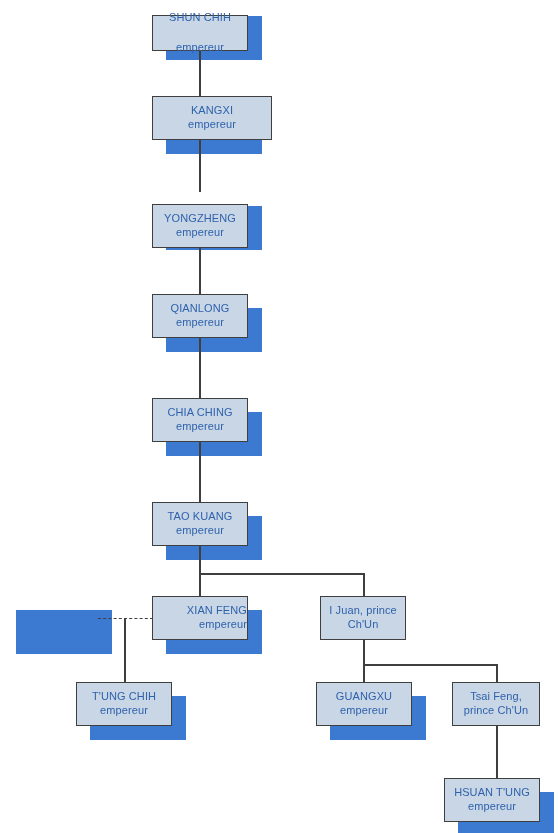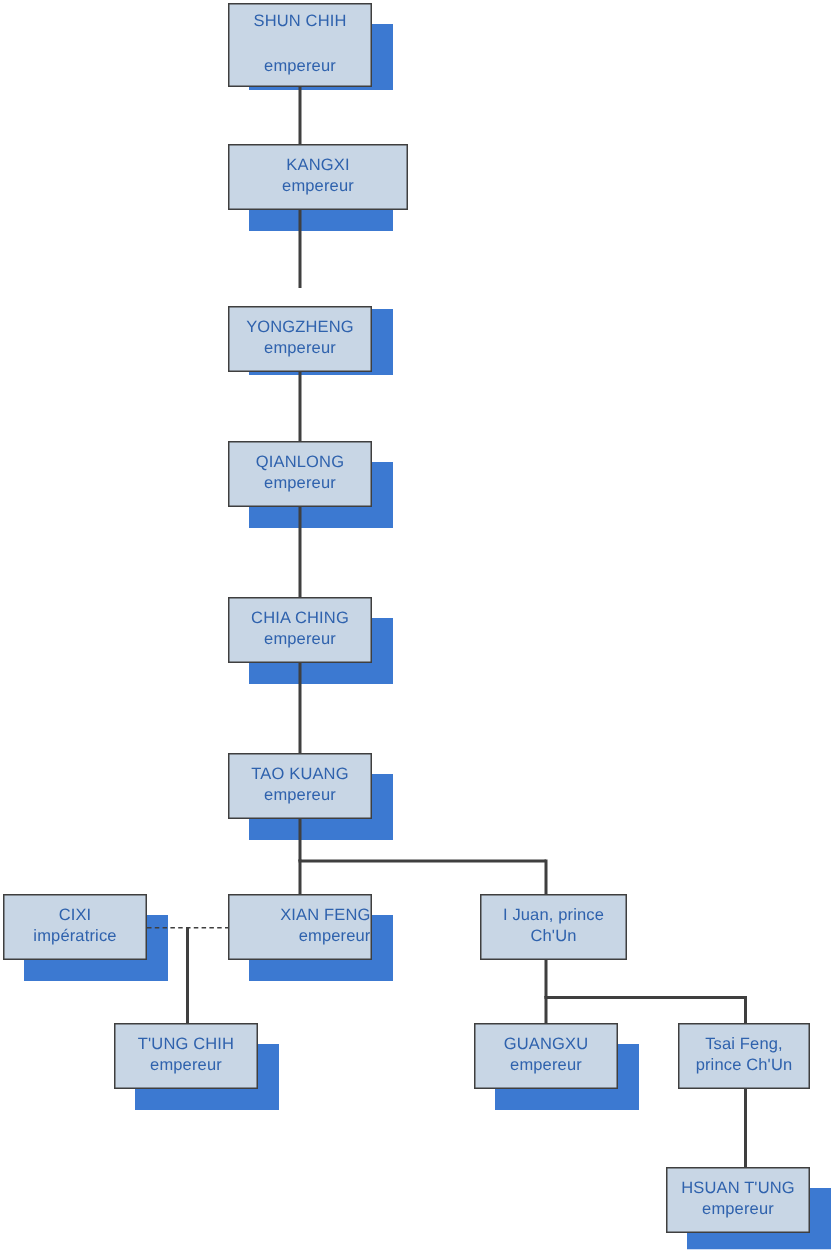--- a/index.html
+++ b/index.html
@@ -81,21 +81,21 @@
     <div class="shadow" style="left: 166px; top: 110px; width: 96px; height: 44px;"></div>
     <div class="shadow" style="left: 166px; top: 206px; width: 96px; height: 44px;"></div>
     <div class="shadow" style="left: 166px; top: 308px; width: 96px; height: 44px;"></div>
     <div class="shadow" style="left: 166px; top: 412px; width: 96px; height: 44px;"></div>
     <div class="shadow" style="left: 166px; top: 516px; width: 96px; height: 44px;"></div>
     <div class="shadow" style="left: 16px; top: 610px; width: 96px; height: 44px;"></div>
     <div class="shadow" style="left: 166px; top: 610px; width: 96px; height: 44px;"></div>
     <div class="shadow" style="left: 90px; top: 696px; width: 96px; height: 44px;"></div>
     <div class="shadow" style="left: 330px; top: 696px; width: 96px; height: 44px;"></div>
     <div class="shadow" style="left: 458px; top: 792px; width: 96px; height: 44px;"></div>
-    <div class="node" style="left: 152px; top: 2px; width: 96px; height: 56px; gap: 16px;">
+    <div class="node" style="left: 152px; top: 15px; width: 96px; height: 36px; gap: 16px;">
       <div class="l1">SHUN CHIH</div>
       <div class="l2">empereur</div>
     </div>
     <div class="node" style="left: 152px; top: 96px; width: 120px; height: 44px;">
       <div class="l1">KANGXI</div>
       <div class="l2">empereur</div>
     </div>
     <div class="node" style="left: 152px; top: 204px; width: 96px; height: 44px;">
       <div class="l1">YONGZHENG</div>
       <div class="l2">empereur</div>
@@ -105,29 +105,25 @@
       <div class="l2">empereur</div>
     </div>
     <div class="node" style="left: 152px; top: 398px; width: 96px; height: 44px;">
       <div class="l1">CHIA CHING</div>
       <div class="l2">empereur</div>
     </div>
     <div class="node" style="left: 152px; top: 502px; width: 96px; height: 44px;">
       <div class="l1">TAO KUANG</div>
       <div class="l2">empereur</div>
     </div>
-    <div class="node" style="left: 2px; top: 596px; width: 96px; height: 44px;">
-      <div class="l1">CIXI</div>
-      <div class="l2">impératrice</div>
-    </div>
     <div class="node" style="left: 152px; top: 596px; width: 96px; height: 44px; align-items: flex-end;">
       <div class="l1">XIAN FENG</div>
       <div class="l2">empereur</div>
     </div>
-    <div class="node" style="left: 320px; top: 596px; width: 98px; height: 44px;">
+    <div class="node" style="left: 320px; top: 596px; width: 86px; height: 44px;">
       <div class="l1">I Juan, prince</div>
       <div class="l2">Ch'Un</div>
     </div>
     <div class="node" style="left: 76px; top: 682px; width: 96px; height: 44px; align-items: center;">
       <div class="l1">T'UNG CHIH</div>
       <div class="l2">empereur</div>
     </div>
     <div class="node" style="left: 316px; top: 682px; width: 96px; height: 44px;">
       <div class="l1">GUANGXU</div>
       <div class="l2">empereur</div>

